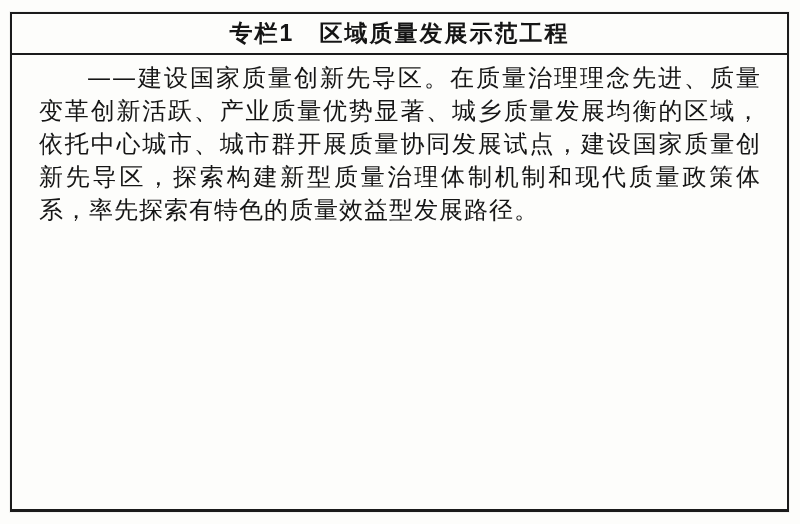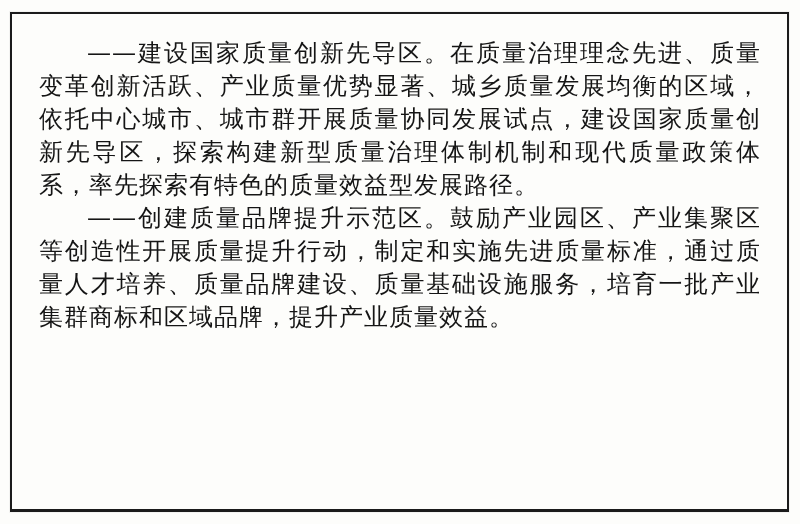--- a/index.html
+++ b/index.html
@@ -45,29 +45,28 @@
     border-bottom: 2px solid var(--border);
     white-space: pre;
   }
   .box-body {
     padding: 7px 26px 0 27px;
     font-size: 24px;
     line-height: 33px;
     letter-spacing: 1px;
     text-align: justify;
     text-justify: inter-character;
-    margin-top: 16px;
   }
   .para {
     text-indent: 2em;
   }
 </style>
 </head>
 <body>
 
 <div class="page">
   <div class="box">
+    <div class="box-title">专栏1　区域质量发展示范工程</div>
     <div class="box-body">
       <p class="para">——建设国家质量创新先导区。在质量治理理念先进、质量变革创新活跃、产业质量优势显著、城乡质量发展均衡的区域，依托中心城市、城市群开展质量协同发展试点，建设国家质量创新先导区，探索构建新型质量治理体制机制和现代质量政策体系，率先探索有特色的质量效益型发展路径。</p>
-      <p class="para">——创建质量品牌提升示范区。鼓励产业园区、产业集聚区等创造性开展质量提升行动，制定和实施先进质量标准，通过质量人才培养、质量品牌建设、质量基础设施服务，培育一批产业集群商标和区域品牌，提升产业质量效益。</p>
     </div>
   </div>
 </div>
 
 </body></html>

